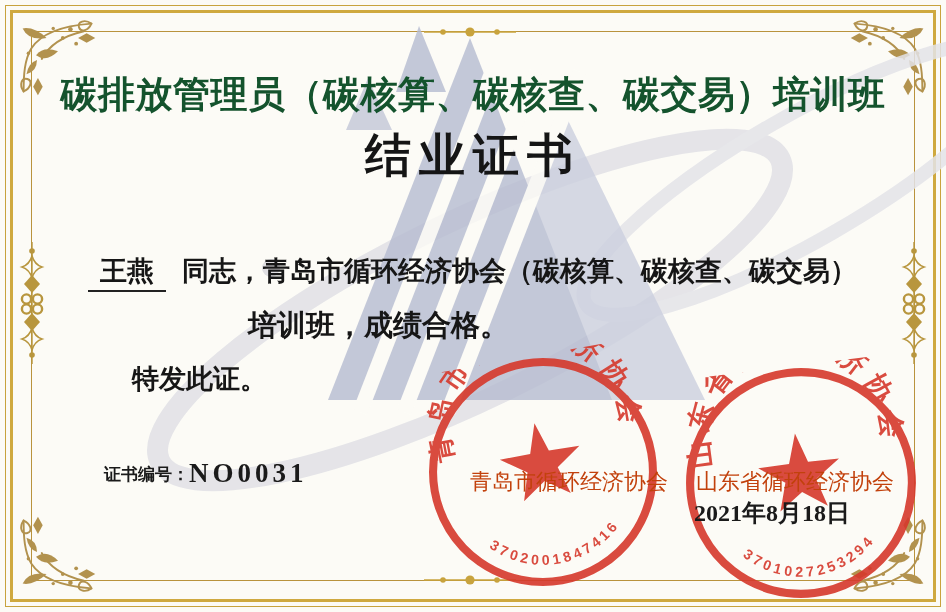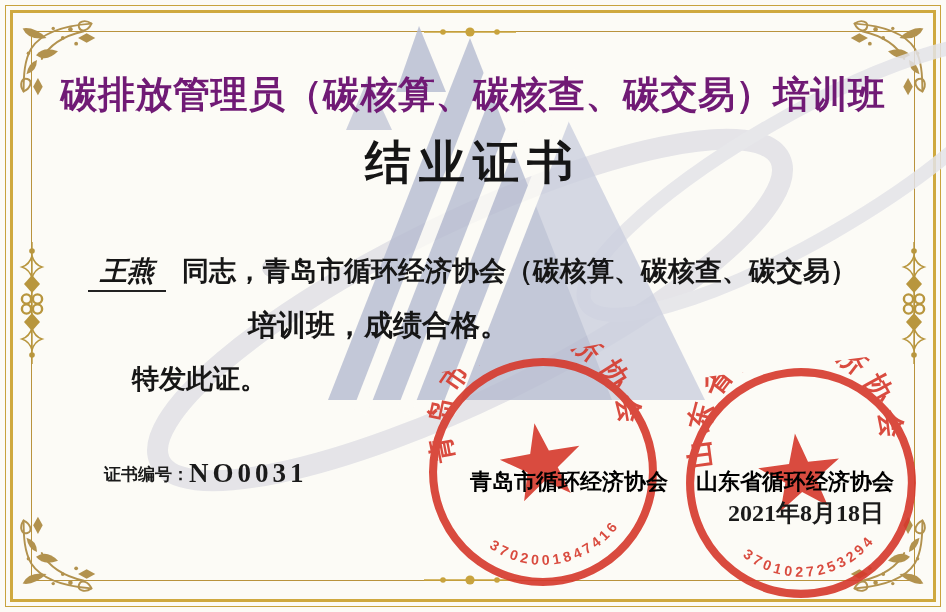--- a/index.html
+++ b/index.html
@@ -33,41 +33,41 @@
   .seal { position:absolute; z-index:2; opacity:.9; }
   .seal.left  { left:427px; top:356px; width:232px; height:232px; transform:rotate(-10deg); }
   .seal.right { left:684px; top:366px; width:234px; height:234px; transform:rotate(-7deg); }
   .seal text { font-family:"Liberation Sans","DejaVu Sans",sans-serif; font-weight:bold; }
   .seal .arc-text { font-size:27px; letter-spacing:7px; fill:#d6392c; }
   .seal .arc-code { font-size:14px; letter-spacing:3.5px; fill:#d6392c; }
   
   .txt { position:absolute; z-index:3; white-space:nowrap; }
   .title1 {
     left:0; right:0; top:70px; text-align:center;
-    font-size:37px; font-weight:bold; letter-spacing:.5px; color:#701a75;
+    font-size:37px; font-weight:bold; letter-spacing:.5px; color:#14532d;
   }
   .title2 {
-    left:0; right:0; top:132px; text-align:center;
+    left:0; right:0; top:125px; text-align:center;
     font-size:46px; font-weight:bold; letter-spacing:8px; color:#151515;
   }
   .bodytext { font-family:"Liberation Serif","DejaVu Serif",serif; font-weight:600; color:#161616; }
   .line1 { left:88px; top:253px; font-size:27px; }
   .name {
     display:inline-block; min-width:64px; text-align:center;
-    padding:0 12px 1px 12px; border-bottom:2.2px solid #222; margin-right:16px;font-style:italic;
+    padding:0 12px 1px 12px; border-bottom:2.2px solid #222; margin-right:16px;
   }
   .line2 { left:248px; top:306px; font-size:29px; }
   .closing { left:132px; top:361px; font-size:27px;font-family:Liberation Serif, serif; }
   .certno { left:92px; top:458px;margin-left:12px; }
   .certno .lbl { font-family:"Liberation Serif","DejaVu Serif",serif; font-weight:bold; font-size:17px; vertical-align:2px; }
   .certno .val { font-family:"Liberation Serif","DejaVu Serif",serif; font-weight:bold; font-size:27px; letter-spacing:4px; }
-  .issuers { left:470px; top:467px; font-size:22px; font-weight:700;
-             font-family:"Liberation Serif","DejaVu Serif",serif; color:#000000; }
+  .issuers { left:470px; top:467px; font-size:22px; font-weight:400;
+             font-family:"Liberation Serif","DejaVu Serif",serif; color:#c2410c; }
   .issuers .gap { display:inline-block; width:28px; }
-  .datetxt { left:722px; top:497px; width:168px; text-align:center; font-size:24px;
+  .datetxt { left:688px; top:497px; width:168px; text-align:center; font-size:24px;
              font-weight:600; font-family:"Liberation Serif","DejaVu Serif",serif; }
 </style>
 </head>
 <body>
 
 <div class="cert">
 
   <svg width="0" height="0" style="position:absolute" aria-hidden="true">
     <defs>
       <symbol id="corner-flourish" viewBox="0 0 90 90">

